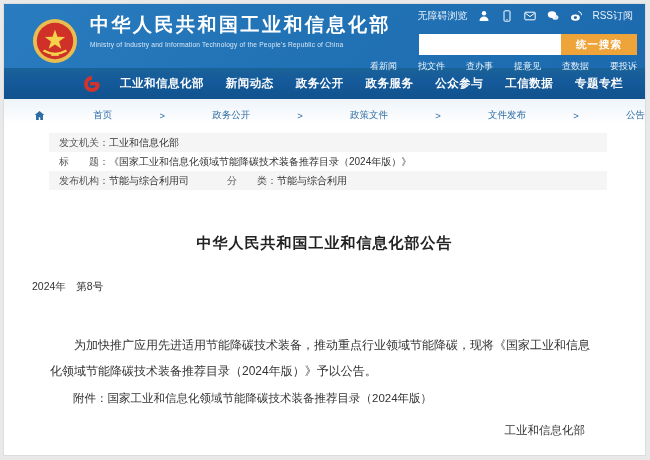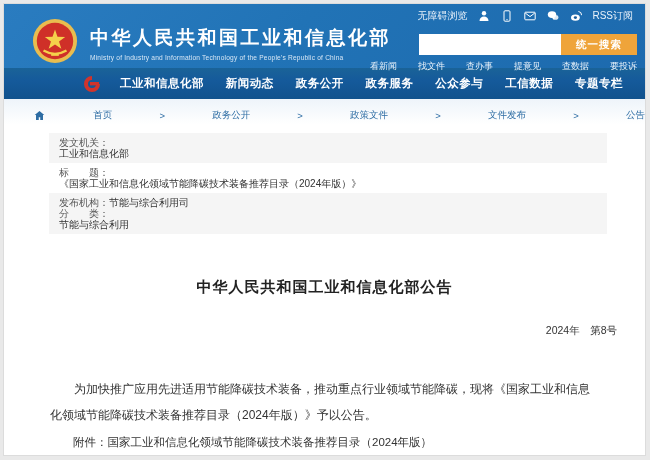--- a/index.html
+++ b/index.html
@@ -10,21 +10,21 @@
 
   
   .header { position:relative; height:64px;
     background:linear-gradient(135deg,#2a7cc0 0%,#2173b6 45%,#1d6aae 100%); }
   .utility { position:absolute; top:5px; right:12px; display:flex; align-items:center;
     gap:10px; color:#e8f1fa; font-size:10px; }
   .utility a { color:#e8f1fa; text-decoration:none; cursor:pointer; }
   .uicon { width:13px; height:13px; display:inline-flex; align-items:center; justify-content:center; cursor:pointer; }
   .uicon svg { width:12px; height:12px; }
   .emblem { position:absolute; left:28px; top:14px; width:46px; height:46px; }
-  .brand { position:absolute; left:86px; top:21px; color:#fff; }
+  .brand { position:absolute; left:86px; top:8px; color:#fff; }
   .brand h1 { font-size:19px; letter-spacing:2.5px; font-weight:bold; }
   .brand .sub { font-size:6.6px; color:#d7e7f6; margin-top:3px; letter-spacing:.2px; }
   .searchbar { position:absolute; right:8px; top:30px; display:flex;padding-left:44px; }
   .searchbar input { width:142px; height:21px; border:none; outline:none; padding:0 6px;
     font-size:10px; background:#fff; }
   .searchbar button { width:76px; height:21px; border:none; cursor:pointer;
     background:#efa43a; color:#fff; font-size:10.5px; font-weight:bold; letter-spacing:1px; }
   .quicklinks { position:absolute; right:8px; top:56px; display:flex; gap:21px;
     color:#eaf3fb; font-size:9px; }
   .quicklinks span { cursor:pointer; }
@@ -38,31 +38,31 @@
 
   
   .bc-wrap { background:linear-gradient(180deg,#eef4fa,#ffffff 85%); padding:10px 0 7px 30px; }
   .breadcrumb { display:flex; align-items:center; gap:4px; font-size:9.5px; color:#2e6da4;justify-content:space-between; }
   .breadcrumb .sep { color:#2e6da4; }
   .breadcrumb a { color:#2e6da4; text-decoration:none; cursor:pointer; }
   .bc-home { width:11px; height:11px; margin-right:1px; }
 
   
   .meta { margin:4px 38px 0 45px; font-size:10px; color:#333; }
-  .meta-row { display:flex; padding:4px 10px; line-height:11px;flex-direction:column; }
+  .meta-row { display:flex; padding:4px 10px; line-height:11px; }
   .meta-row.alt { background:#f5f5f5; }
   .meta-label { color:#555; white-space:pre; }
   .meta-value { color:#333; }
   .meta-col1 { width:168px; display:flex; }
 
   
   .article { padding:0 28px;margin-top:44px; }
   .art-title { margin-top:21px; text-align:center; font-size:15px; font-weight:bold;
     color:#222; letter-spacing:1px; }
-  .art-no { margin-top:27px; text-align:right; font-size:10.5px; color:#333; }
+  .art-no { margin-top:27px; text-align:left; font-size:10.5px; color:#333; }
   .art-para { margin-top:38px; font-size:12px; line-height:26px; color:#333;
     text-indent:2em; padding:0 18px; }
   .art-attach { margin-top:7px; font-size:11.5px; color:#333; text-indent:2em; padding:0 18px; }
   .art-sign { margin-top:17px; text-align:right; padding-right:32px; font-size:11.5px; color:#333; }
 </style>
 </head>
 <body>
 
 <div class="page">
 

